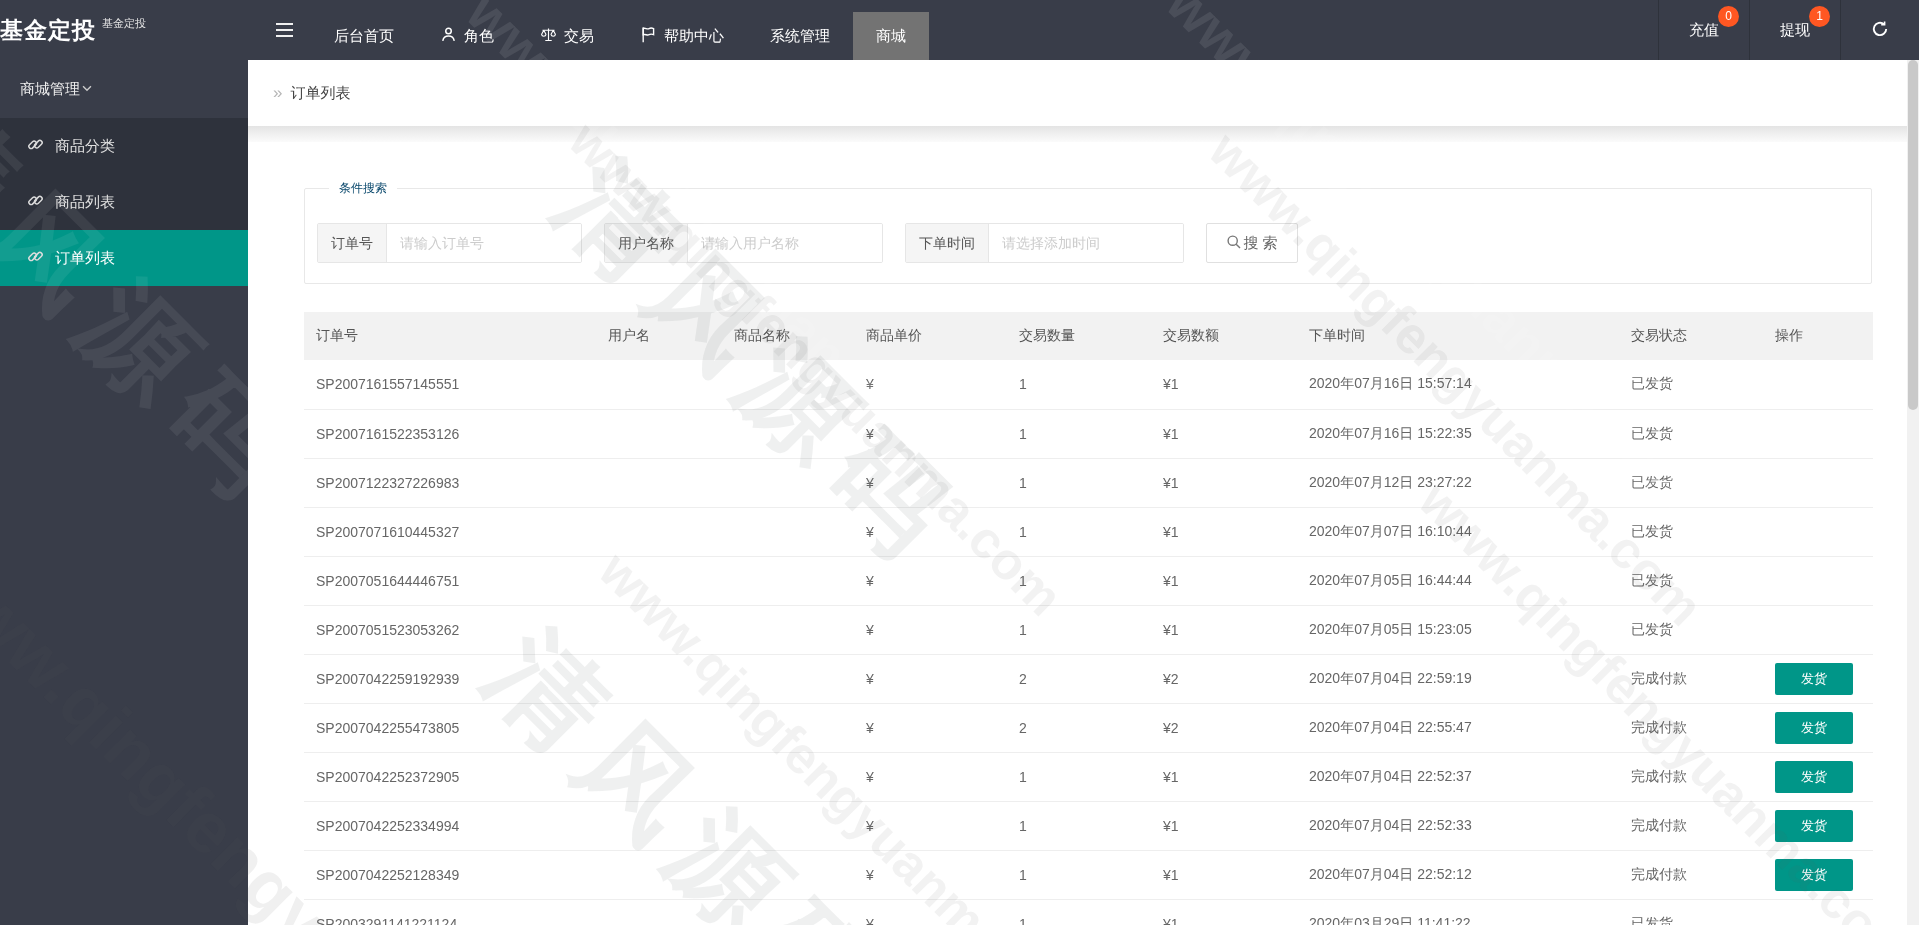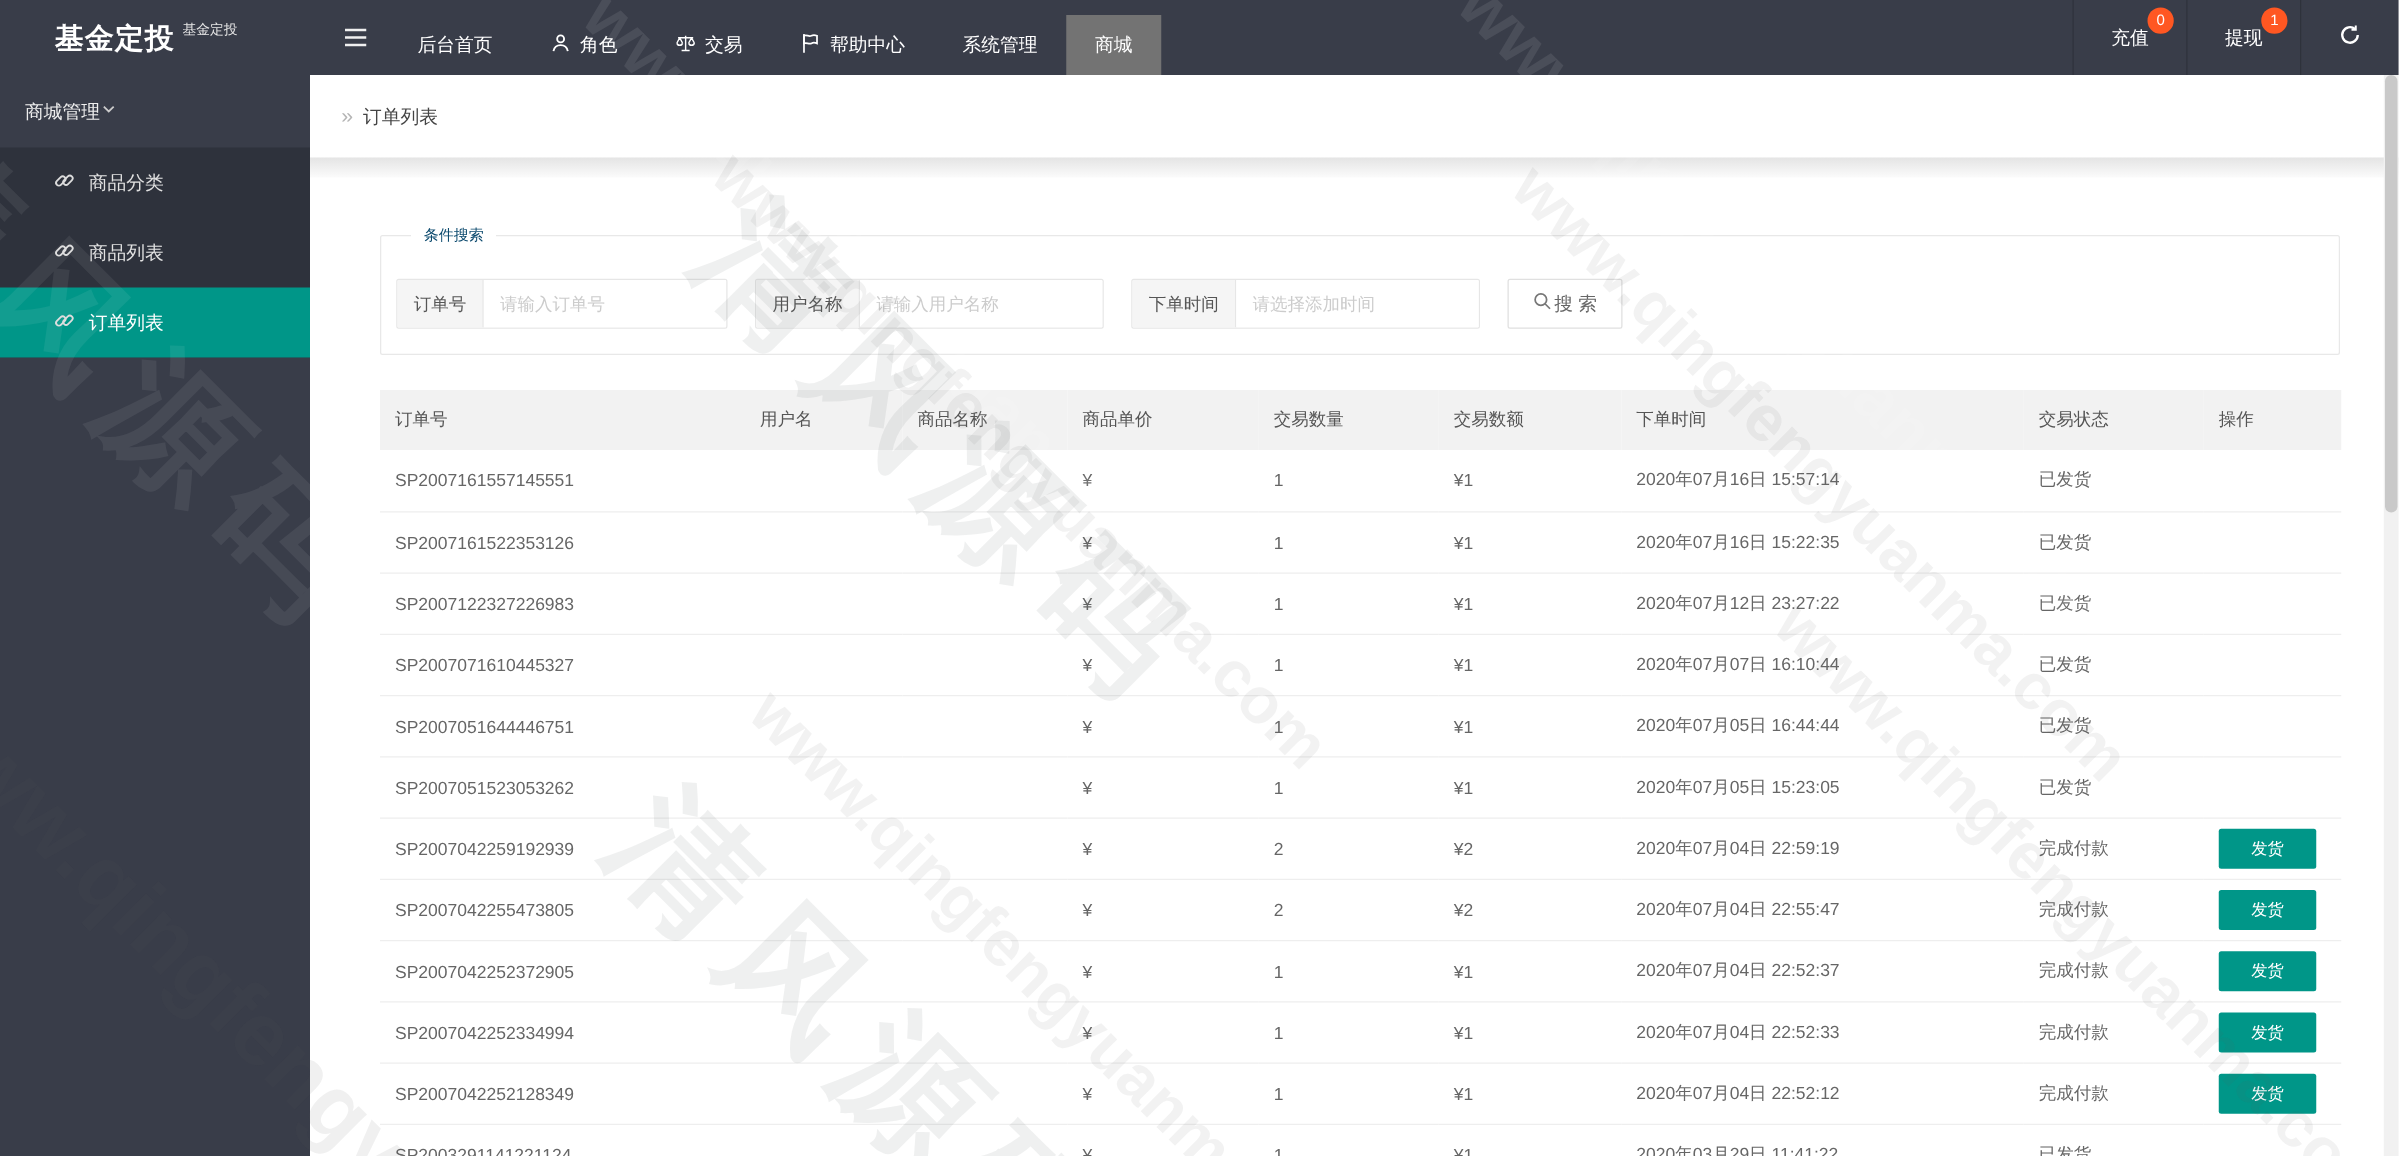--- a/index.html
+++ b/index.html
@@ -1,40 +1,40 @@
 <!DOCTYPE html>
 <html><head>
 <meta charset="utf-8">
 <style>
   * { box-sizing: border-box; margin: 0; padding: 0; }
   html,body { width:1919px; height:925px; overflow:hidden; }
   body { font-family:"Liberation Sans","DejaVu Sans",sans-serif; background:#fff; position:relative; color:#666; }
 
   
   .navbar { position:absolute; top:0; left:0; width:1919px; height:60px; background:#393D49; display:flex; align-items:stretch; z-index:5; }
-  .logo { width:248px; flex:0 0 248px; display:flex; align-items:center; padding-left:44px; color:#fff; }
+  .logo { width:248px; flex:0 0 248px; display:flex; align-items:center; color:#fff; }
   .logo-main { font-size:23px; font-weight:bold; letter-spacing:1px; }
   .logo-sup { font-size:11px; color:#e6e6e6; margin:-14px 0 0 6px; }
   .nav-toggle { display:flex; flex-direction:column; justify-content:center; gap:4px; padding:0 18px; margin-left:10px; cursor:pointer; }
   .nav-toggle i { display:block; width:17px; height:2px; background:#f0f0f0; }
   .nav-items { display:flex; align-items:stretch; }
   .nav-item { display:flex; align-items:center; gap:7px; padding:0 23px; color:#fff; font-size:15px; text-decoration:none; cursor:pointer;margin-top:12px; }
   .nav-item.active { background:#737373;text-align:center; }
   .nav-item svg { width:17px; height:17px; }
   .nav-right { margin-left:auto; display:flex; align-items:stretch; }
   .nav-right-item { position:relative; display:flex; align-items:center; gap:8px; padding:0 30px; color:#fff; font-size:15px; border-left:1px solid rgba(0,0,0,.18); cursor:pointer; }
   .badge { position:absolute; top:6px; right:10px; min-width:21px; height:21px; line-height:21px; padding:0 5px; border-radius:11px; background:#FF5722; color:#fff; font-size:12px; font-style:normal; text-align:center; }
   .nav-right-item svg { width:18px; height:18px; }
 
   
   .sidebar { position:absolute; top:60px; left:0; width:248px; height:865px; background:#393D49; z-index:4; }
   .side-group { height:58px; display:flex; align-items:center; padding:0 22px 0 20px; color:#eee; font-size:15px; cursor:pointer; }
   .side-group svg { width:14px; height:14px; margin-left:auto; color:#ccc; }
   .side-menu { list-style:none; background:#2E323C; }
-  .side-item { height:56px; display:flex; align-items:center; padding-left:43px; gap:11px; color:#e2e2e2; font-size:15px; cursor:pointer; }
+  .side-item { height:56px; display:flex; align-items:center; padding-left:27px; gap:11px; color:#e2e2e2; font-size:15px; cursor:pointer; }
   .side-item svg { width:17px; height:17px; color:#dcdcdc; }
   .side-item.active { background:#009688; color:#fff; }
 
   
   .main { position:absolute; top:60px; left:248px; width:1671px; height:865px; background:#fff; }
   .breadcrumb { height:66px; display:flex; align-items:center; padding-left:25px; background:#fff; font-size:15px; }
   .bc-sep { color:#b5b5b5; font-size:17px; margin-right:8px; }
   .bc-cur { color:#444; }
   .bc-shadow { height:16px; background:linear-gradient(#e4e4e4,#fbfbfb); }
 

